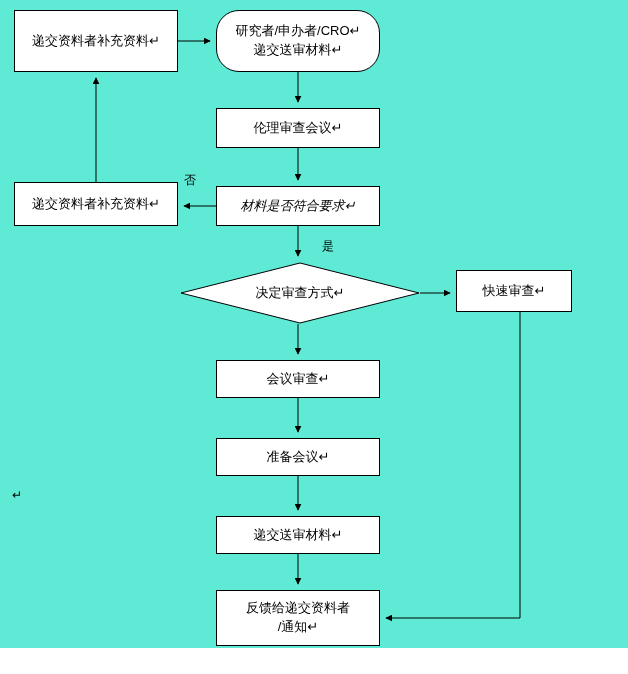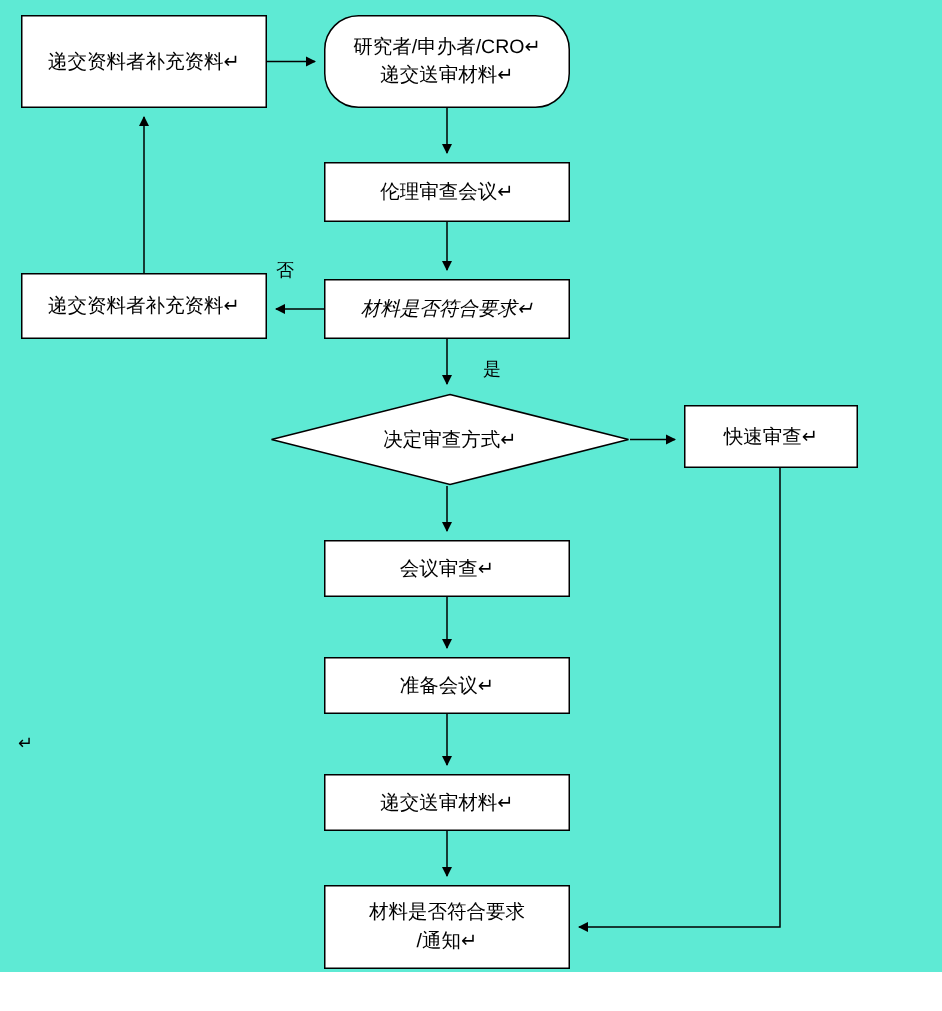--- a/index.html
+++ b/index.html
@@ -129,21 +129,21 @@
   </div>
 
   <div class="node" style="left:456px; top:270px; width:116px; height:42px;">快速审查↵</div>
 
   <div class="node" style="left:216px; top:360px; width:164px; height:38px;">会议审查↵</div>
 
   <div class="node" style="left:216px; top:438px; width:164px; height:38px;">准备会议↵</div>
 
   <div class="node" style="left:216px; top:516px; width:164px; height:38px;">递交送审材料↵</div>
 
-  <div class="node" style="left:216px; top:590px; width:164px; height:56px;">材料是否符合要求
+  <div class="node" style="left:216px; top:590px; width:164px; height:56px;">反馈给递交资料者
 /通知↵</div>
 
   <div class="edge-label" style="left:184px; top:172px;">否</div>
 
   <div class="edge-label" style="left:322px; top:238px;">是</div>
 
   <div class="stray" style="left:12px; top:488px;">↵</div>
 
 </div>
 

